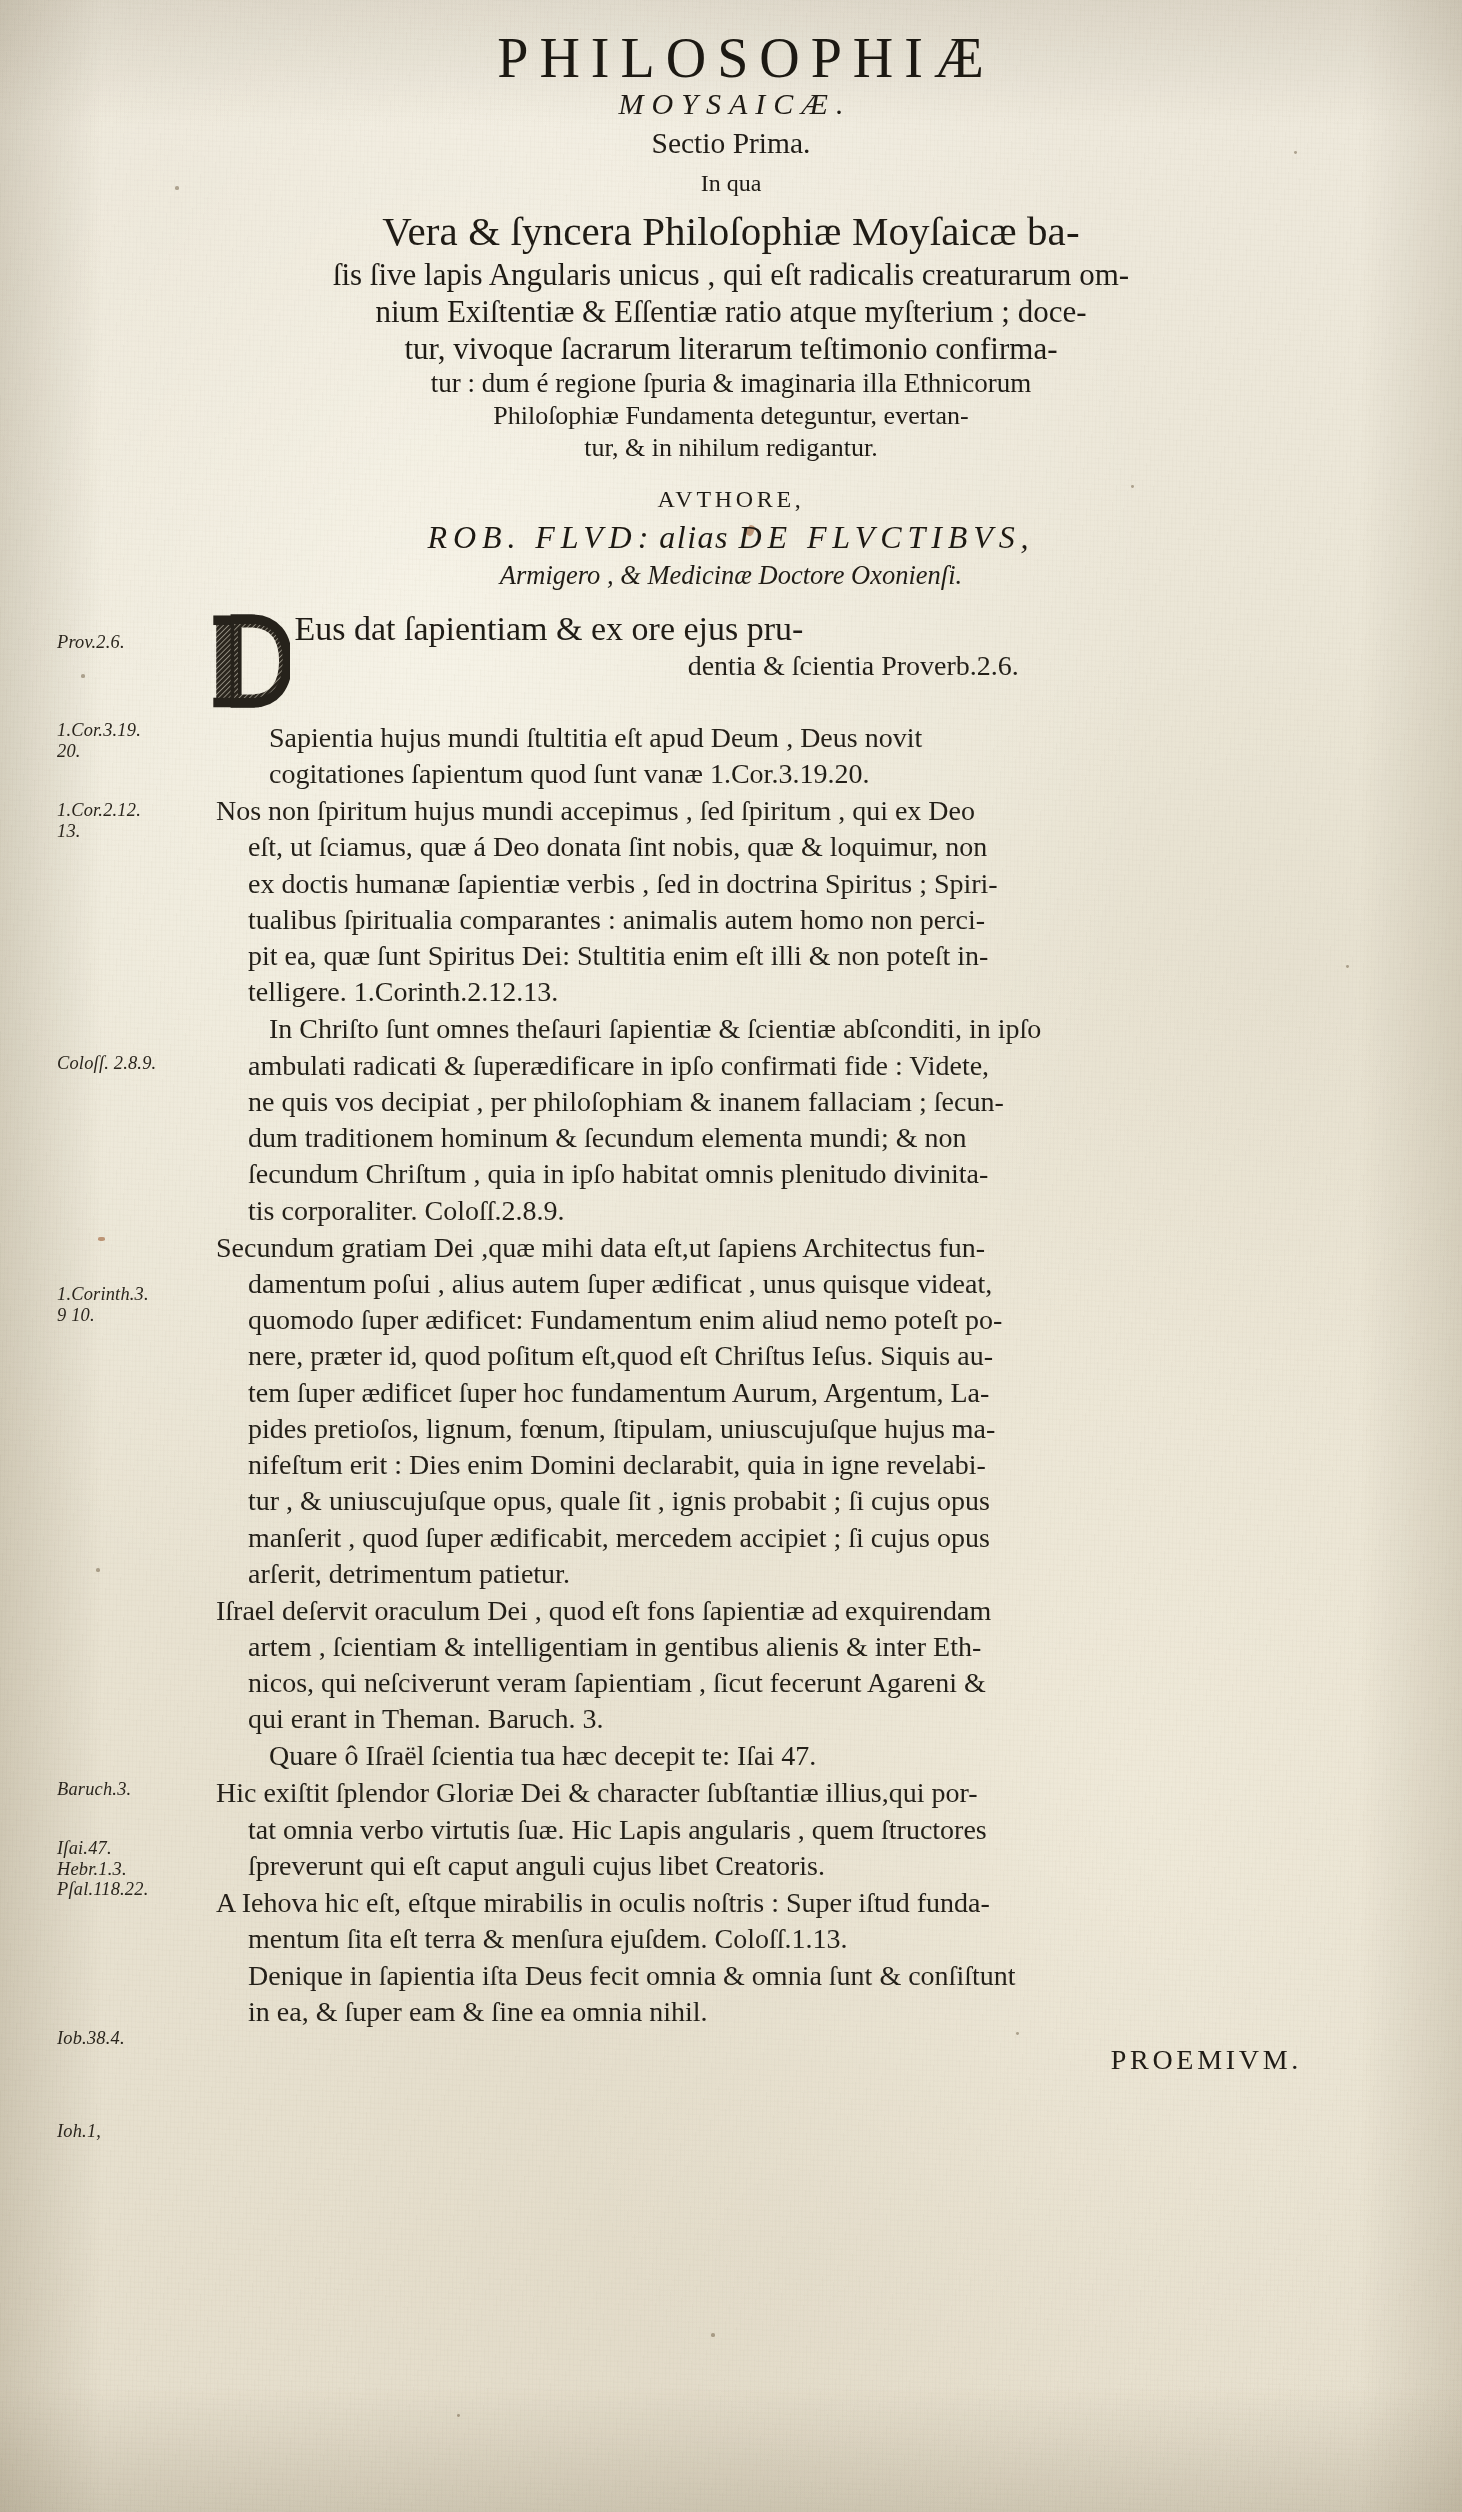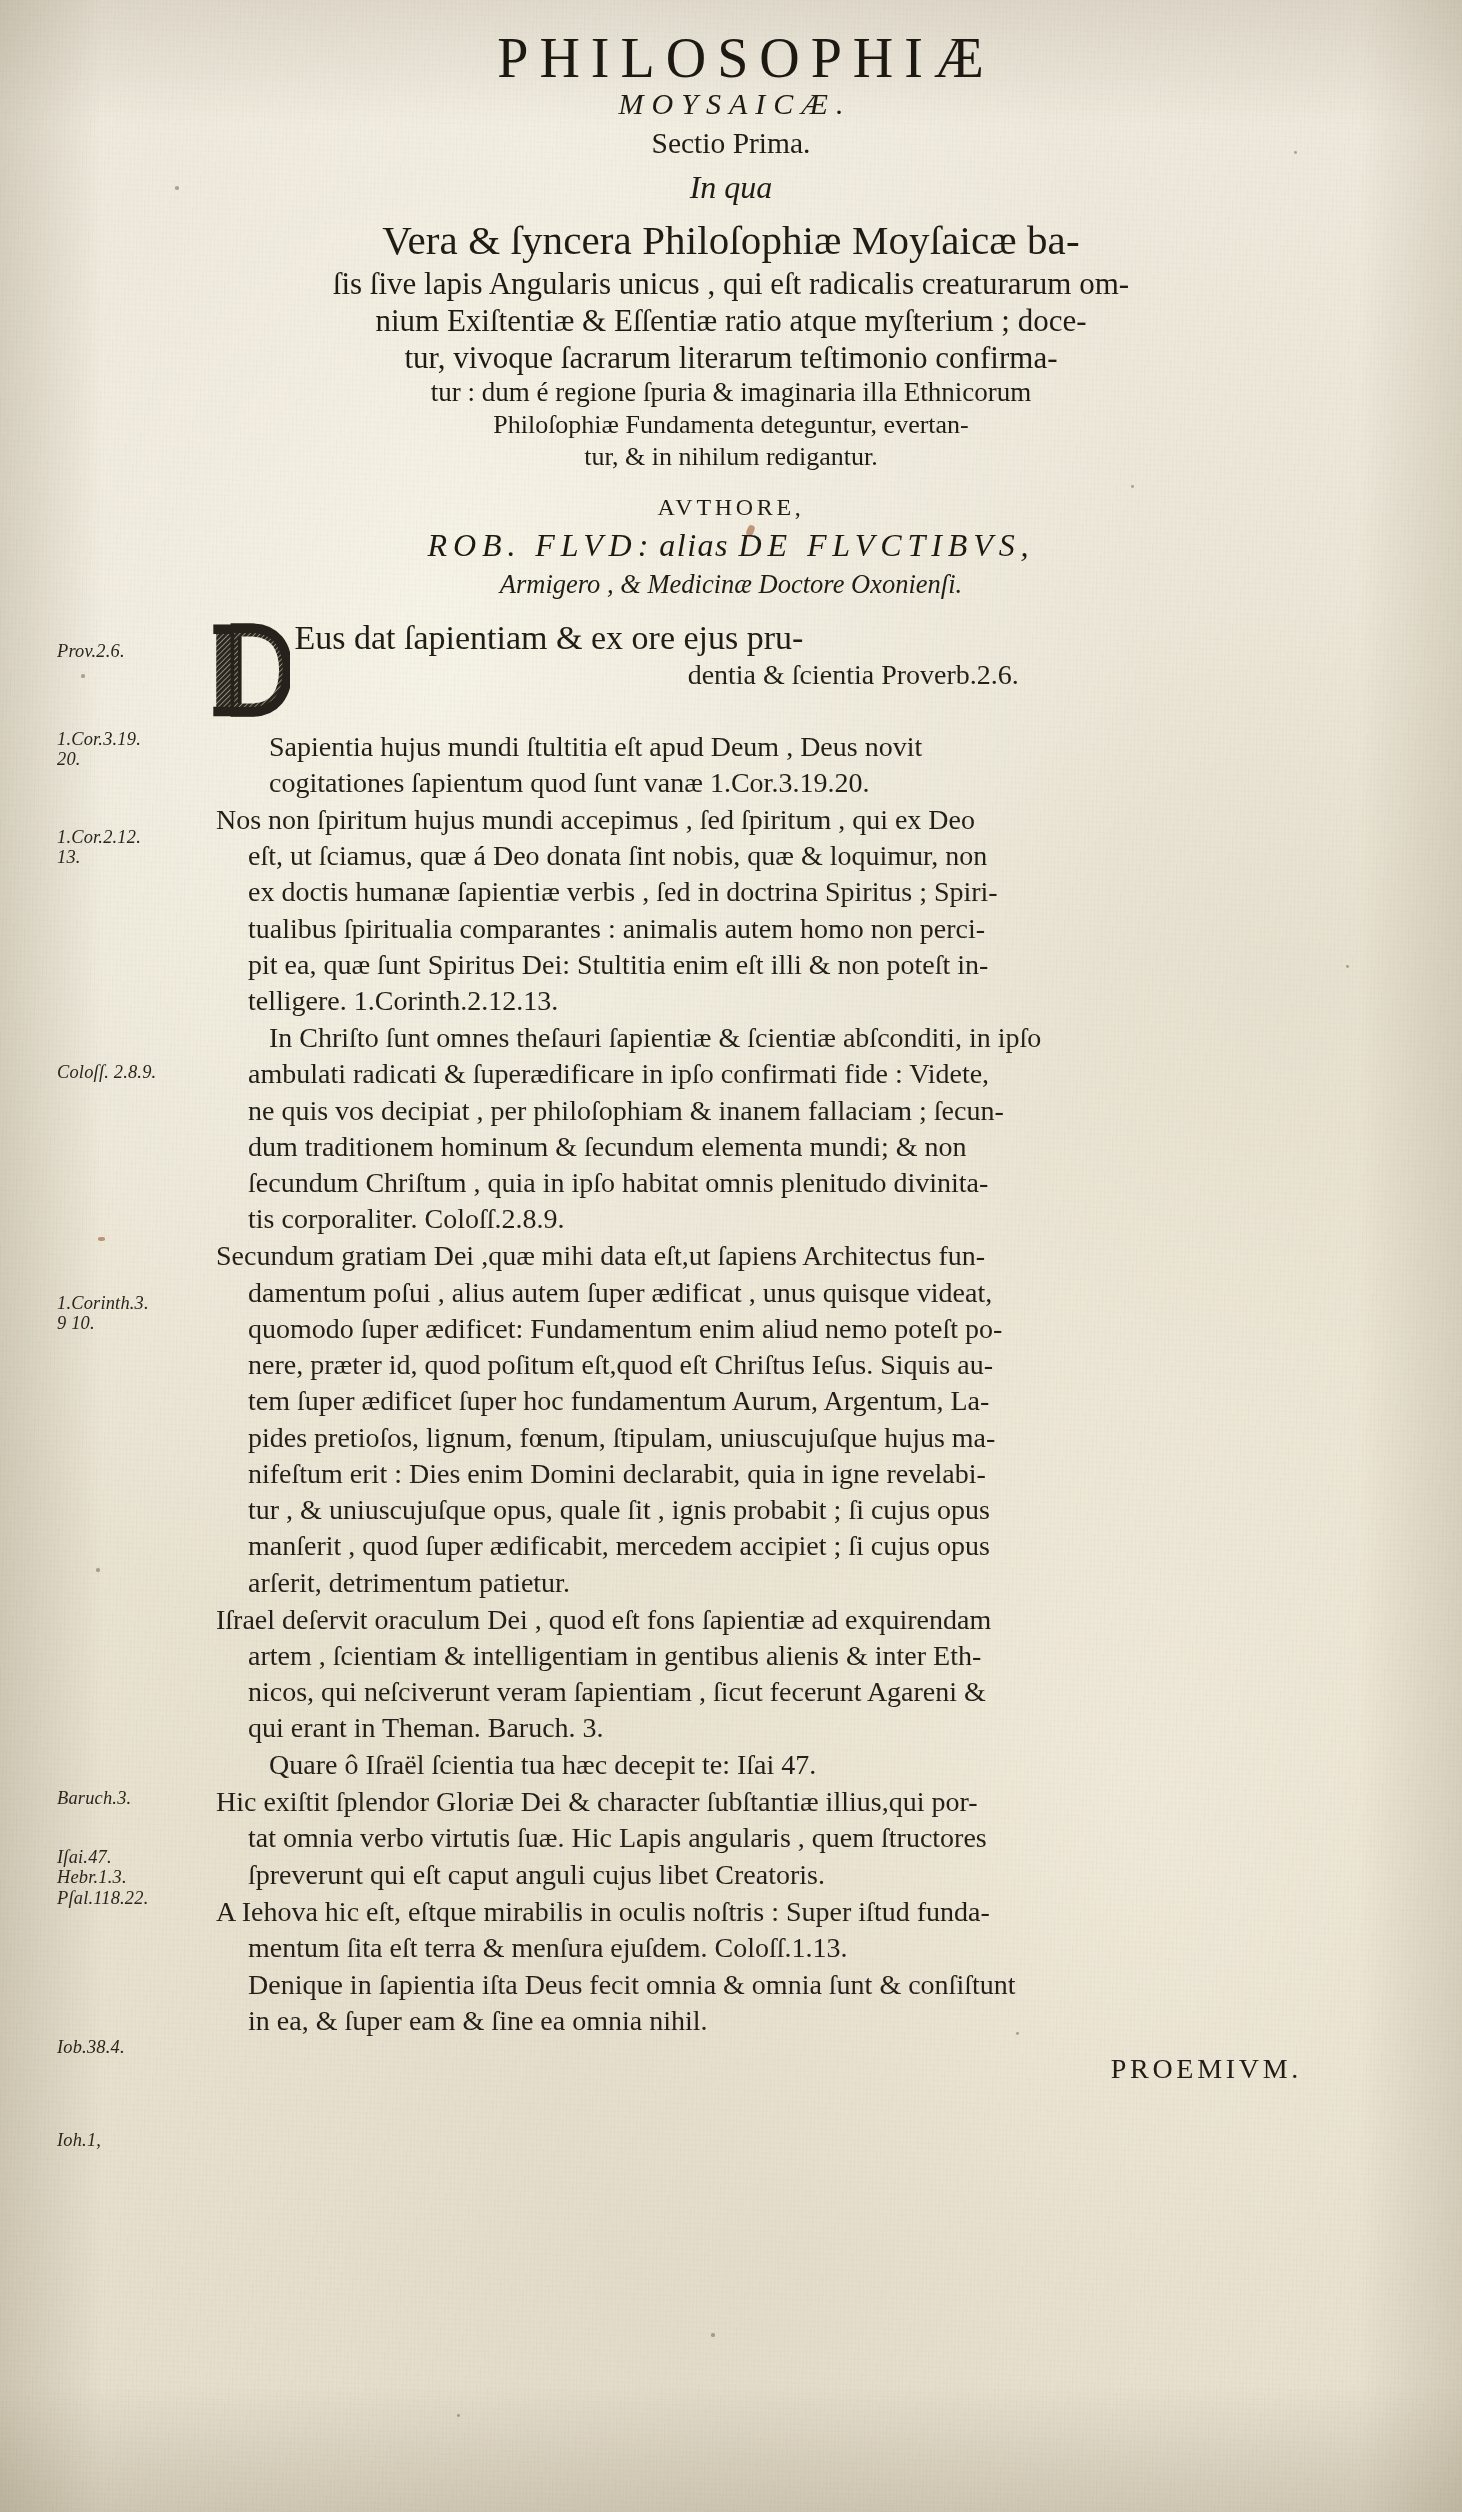--- a/index.html
+++ b/index.html
@@ -76,22 +76,21 @@
     color: #1f1b15;
     font-style: italic;
   }
   .sectio {
     font-size: 29.5px;
     line-height: 1.1;
     margin: 0 0 10.3px 0;
     color: #201c16;
   }
   .in-qua {
-    font-style: italic;
-    font-size: 32px;
+    font-size: 24px;
     line-height: 1.1;
     margin: 0 0 11.8px 0;
     color: #201c16;
   }
   .title-para {
     margin: 0 auto;
     width: 1053px;
     text-align: center;
   }
   .tl {
@@ -256,21 +255,21 @@
       </div>
       <div class="author-desc">Armigero , &amp; Medicinæ Doctore Oxonienſi.</div>
     </div>
 
     <div class="body-area">
 
       <div class="margin-col">
         <div class="mnote" style="top:22px;">Prov.2.6.</div>
         <div class="mnote" style="top:110px;">1.Cor.3.19.
 20.</div>
-        <div class="mnote" style="top:208px;">1.Cor.2.12.
+        <div class="mnote" style="top:190px;">1.Cor.2.12.
 13.</div>
         <div class="mnote" style="top:443px;">Coloſſ. 2.8.9.</div>
         <div class="mnote" style="top:674px;">1.Corinth.3.
 9 10.</div>
         <div class="mnote" style="top:1169px;">Baruch.3.</div>
         <div class="mnote" style="top:1228px;">Iſai.47.
 Hebr.1.3.
 Pſal.118.22.</div>
         <div class="mnote" style="top:1418px;">Iob.38.4.</div>
         <div class="mnote" style="top:1511px;">Ioh.1,</div>

